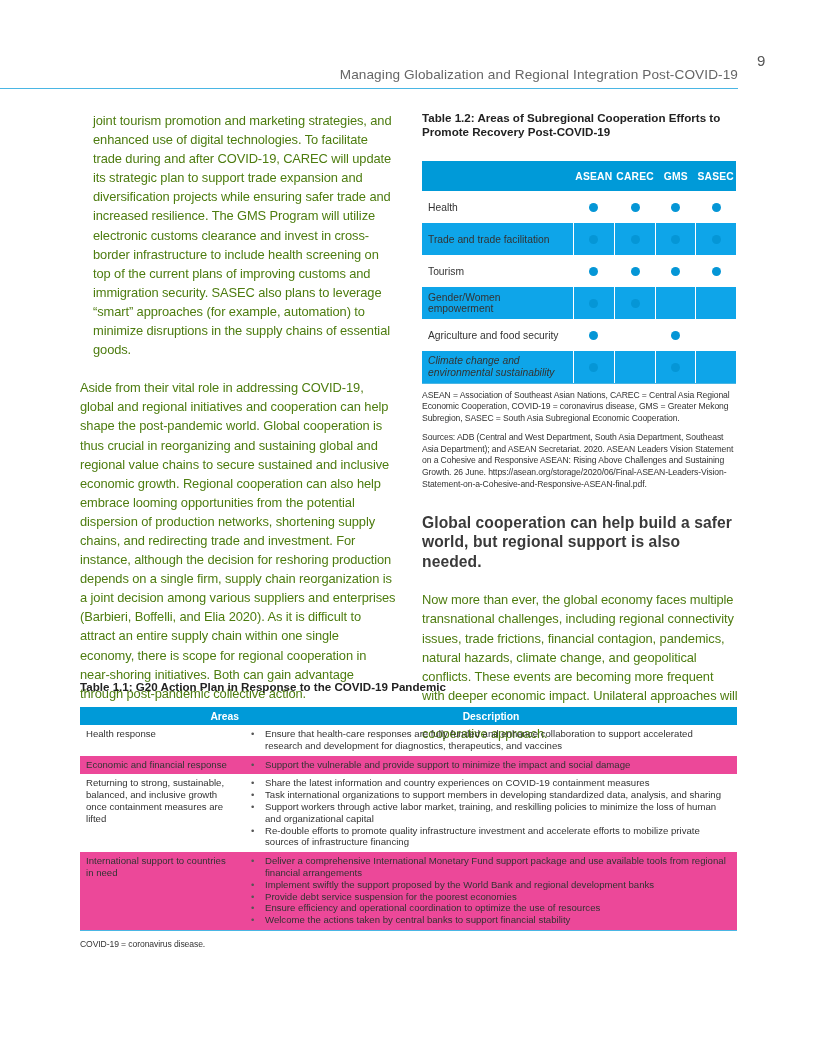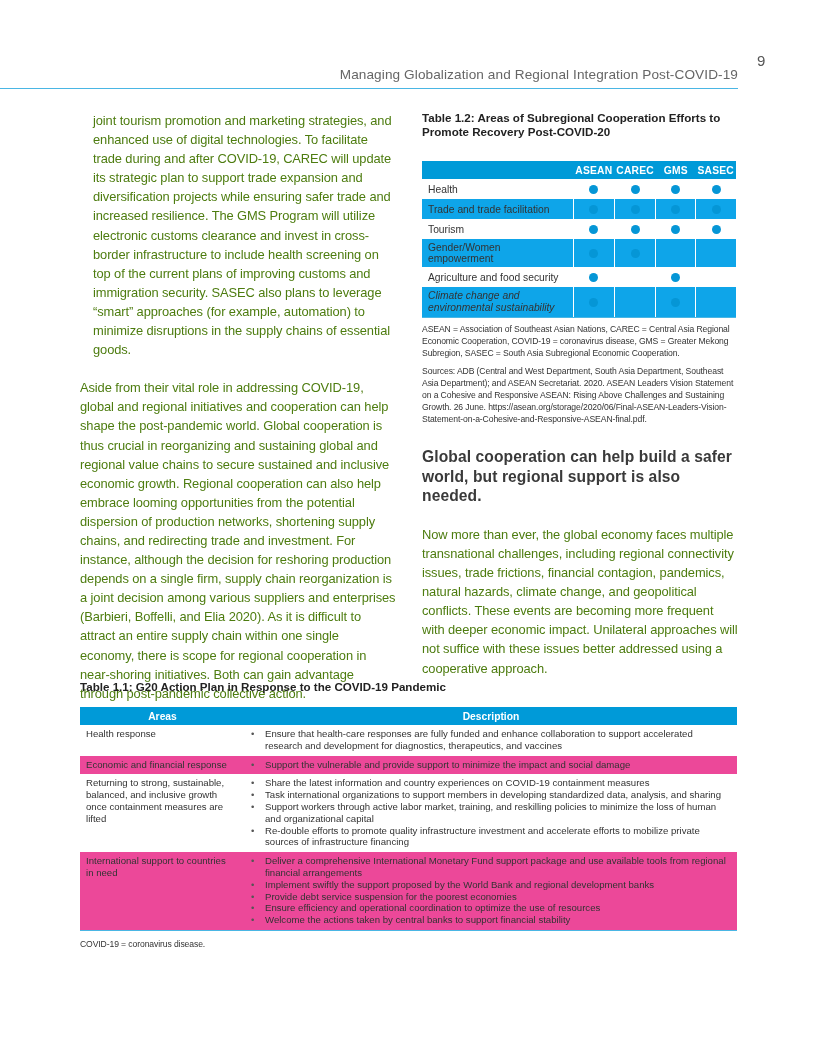--- a/index.html
+++ b/index.html
@@ -62,29 +62,29 @@
       width: 314px;
       border-collapse: collapse;
       font-size: 10.3px;
       color: #333;
     }
     table.t12 th {
       background: #009ad8;
       color: #fff;
       font-size: 10.3px;
       font-weight: bold;
-      height: 18px;
+      height: 30px;
       text-align: center;
       padding: 0 2px;
       letter-spacing: 0.2px;
     }
     table.t12 th.area-col { width: 154px; }
     table.t12 td {
       padding: 3px 6px;
-      height: 20px;
+      height: 32px;
       vertical-align: middle;
       border-left: 1px solid #ffffff;
     }
     table.t12 td:first-child { border-left: none; }
     table.t12 tr.shade td { background: #0ea5e9; }
     table.t12 tr:last-child td { border-bottom: 1.5px solid #4ab6e4; line-height: 12px; padding-top: 3px; padding-bottom: 3px; font-style: italic; }
     .dot-cell { text-align: center; width: 40px; }
     .dot {
       display: inline-block;
       width: 9px; height: 9px;
@@ -128,21 +128,21 @@
       color: #333;
     }
     table.t11 th {
       background: #009ad8;
       color: #fff;
       font-weight: bold;
       font-size: 10.3px;
       height: 18px;
       padding: 0 6px;
     }
-    table.t11 th.areas-h { text-align: center; width: 165px; }
+    table.t11 th.areas-h { text-align: right; width: 165px; }
     table.t11 th.desc-h { text-align: center; }
     table.t11 td {
       vertical-align: top;
       padding: 3px 6px 4px 6px;
       line-height: 11.8px;
     }
     table.t11 tr.shade td { background: #ec4899; }
     table.t11 tr:last-child td { border-bottom: 1.5px solid #4ab6e4; }
     table.t11 ul { list-style: none; }
     table.t11 li {
@@ -165,21 +165,21 @@
   <span class="running-title">Managing Globalization and Regional Integration Post-COVID-19</span>
 </div>
 <span class="page-num">9</span>
 
 <div class="col-left">
   <p class="para indent">joint tourism promotion and marketing strategies, and enhanced use of digital technologies. To facilitate trade during and after COVID-19, CAREC will update its strategic plan to support trade expansion and diversification projects while ensuring safer trade and increased resilience. The GMS Program will utilize electronic customs clearance and invest in cross-border infrastructure to include health screening on top of the current plans of improving customs and immigration security. SASEC also plans to leverage “smart” approaches (for example, automation) to minimize disruptions in the supply chains of essential goods.</p>
   <p class="para">Aside from their vital role in addressing COVID-19, global and regional initiatives and cooperation can help shape the post-pandemic world. Global cooperation is thus crucial in reorganizing and sustaining global and regional value chains to secure sustained and inclusive economic growth. Regional cooperation can also help embrace looming opportunities from the potential dispersion of production networks, shortening supply chains, and redirecting trade and investment. For instance, although the decision for reshoring production depends on a single firm, supply chain reorganization is a joint decision among various suppliers and enterprises (Barbieri, Boffelli, and Elia 2020). As it is difficult to attract an entire supply chain within one single economy, there is scope for regional cooperation in near-shoring initiatives. Both can gain advantage through post-pandemic collective action.</p>
 </div>
 
 <div class="col-right">
-  <div class="table-title">Table 1.2: Areas of Subregional Cooperation Efforts to Promote Recovery Post-COVID-20</div>
+  <div class="table-title">Table 1.2: Areas of Subregional Cooperation Efforts to Promote Recovery Post-COVID-19</div>
 
   <table class="t12">
     <thead>
       <tr>
         <th class="area-col"></th>
         <th>ASEAN</th>
         <th>CAREC</th>
         <th>GMS</th>
         <th>SASEC</th>
       </tr>

